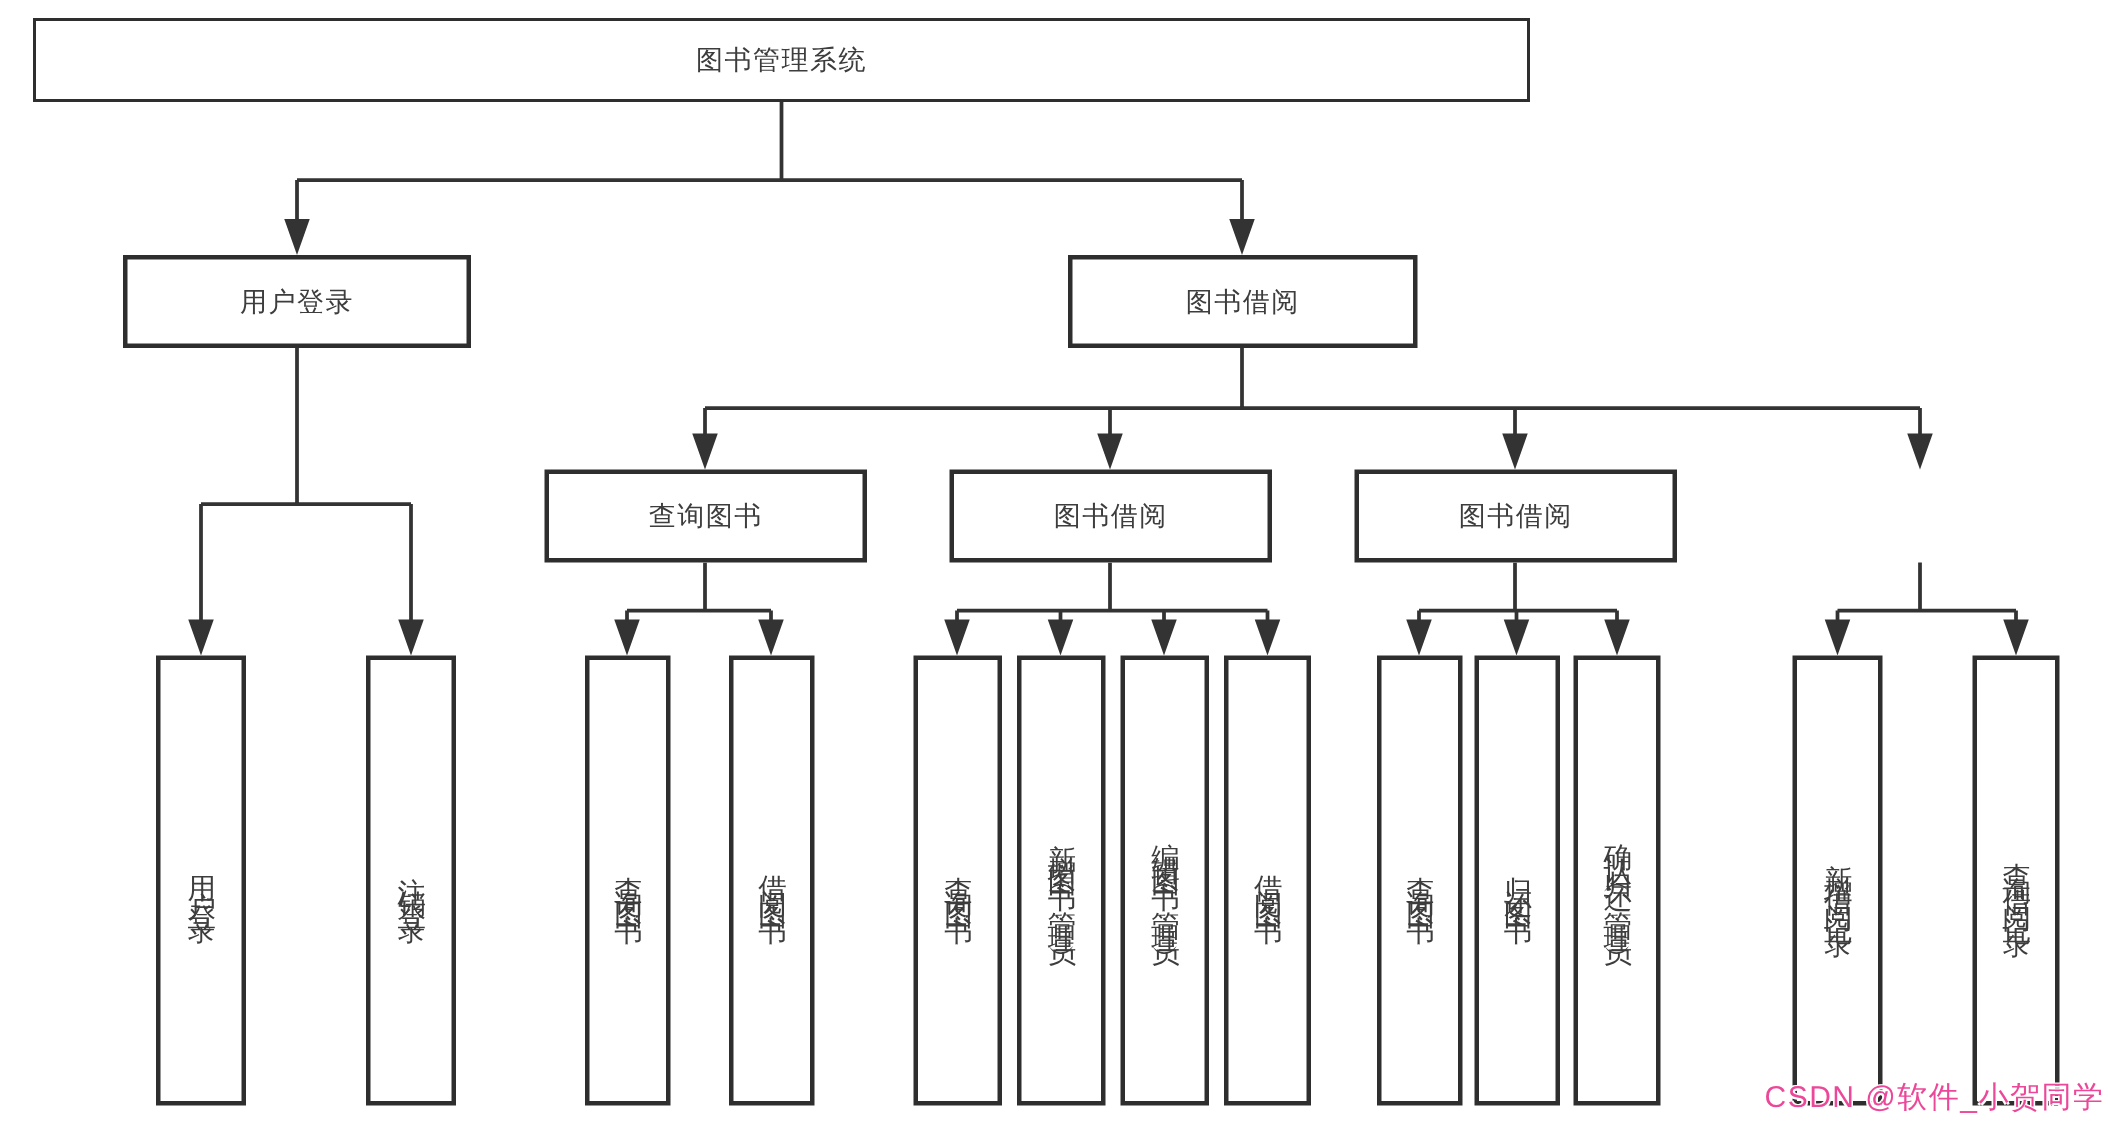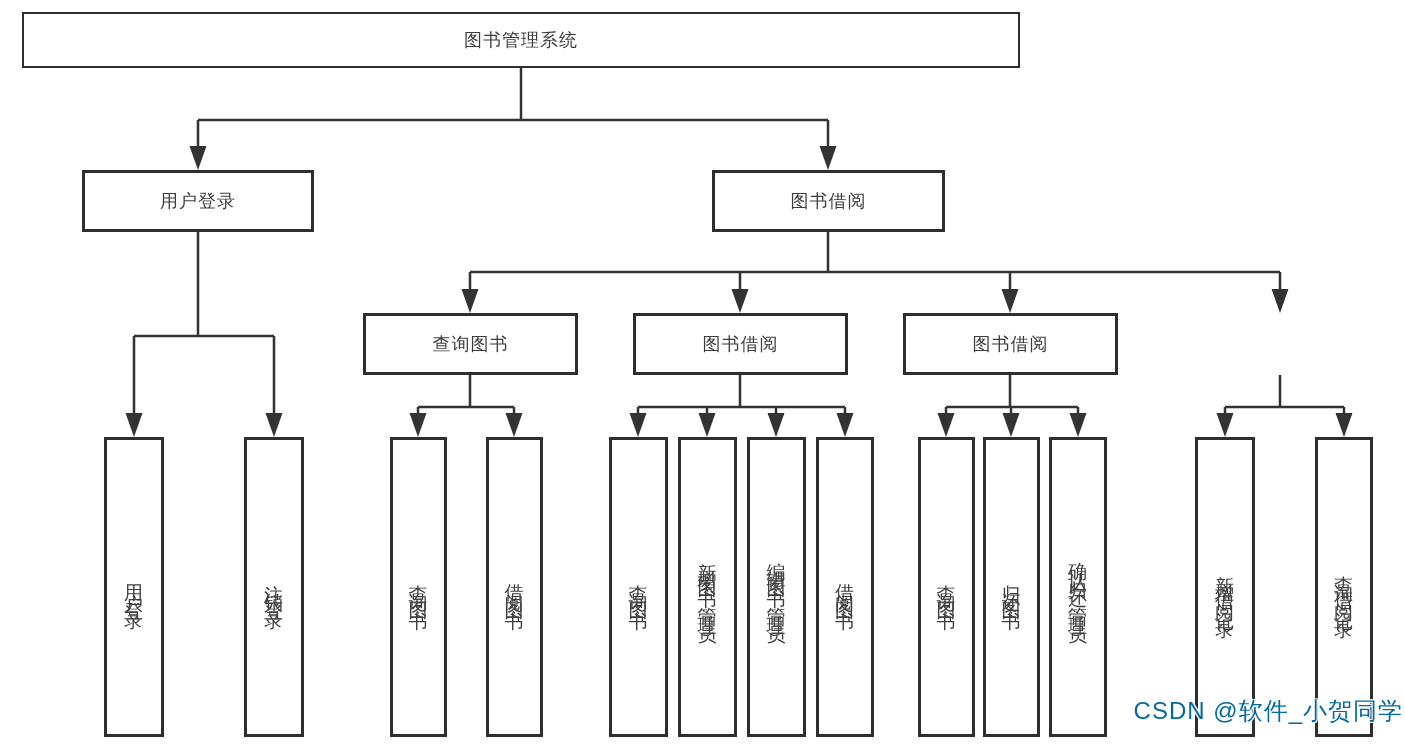--- a/index.html
+++ b/index.html
@@ -27,24 +27,24 @@
   }
   .node.v .vtext{
     writing-mode:vertical-rl;
     text-orientation:mixed;
     letter-spacing:9px;
     line-height:1;
     white-space:nowrap;
   }
   .watermark{
     position:absolute;
-    right:2px;bottom:20px;
+    right:2px;bottom:2px;
     z-index:3;
-    font-size:24px;
-    color:#0369a1;
+    font-size:20px;
+    color:#ec4899;
     text-shadow:1px 1px 0 #ffffff,-1px -1px 0 #ffffff,1px -1px 0 #ffffff,-1px 1px 0 #ffffff;
     letter-spacing:1px;
   }
 </style>
 </head>
 <body>
 
 <div class="canvas">
 
   <svg class="connectors" width="1405" height="747" viewBox="0 0 1405 747">

